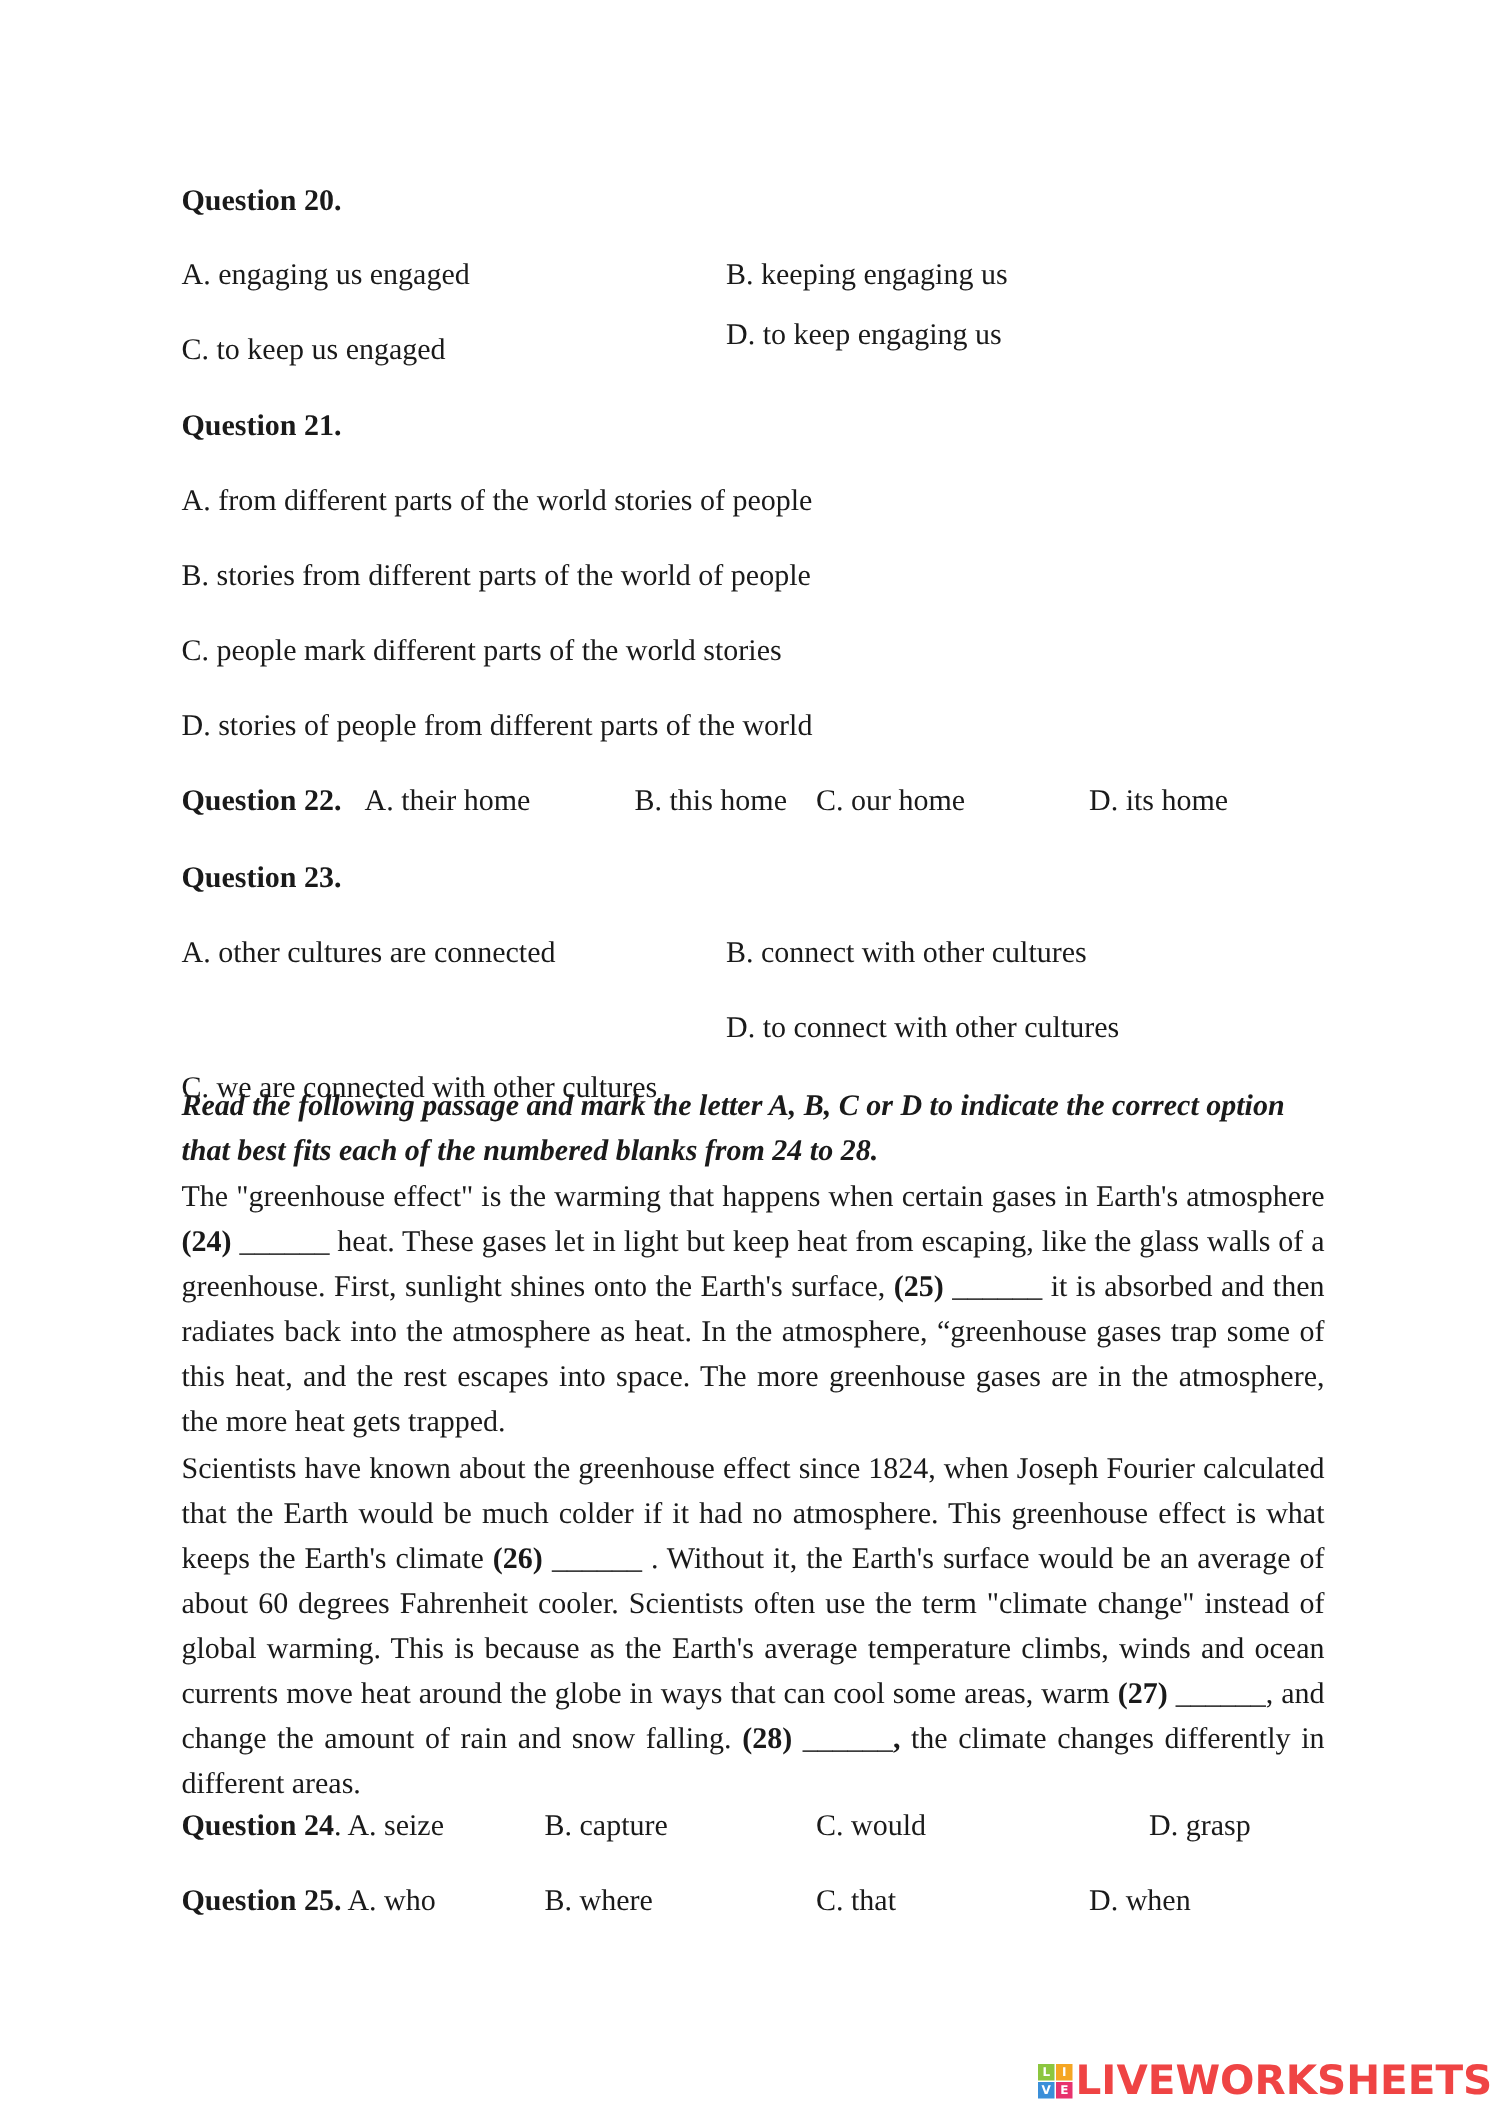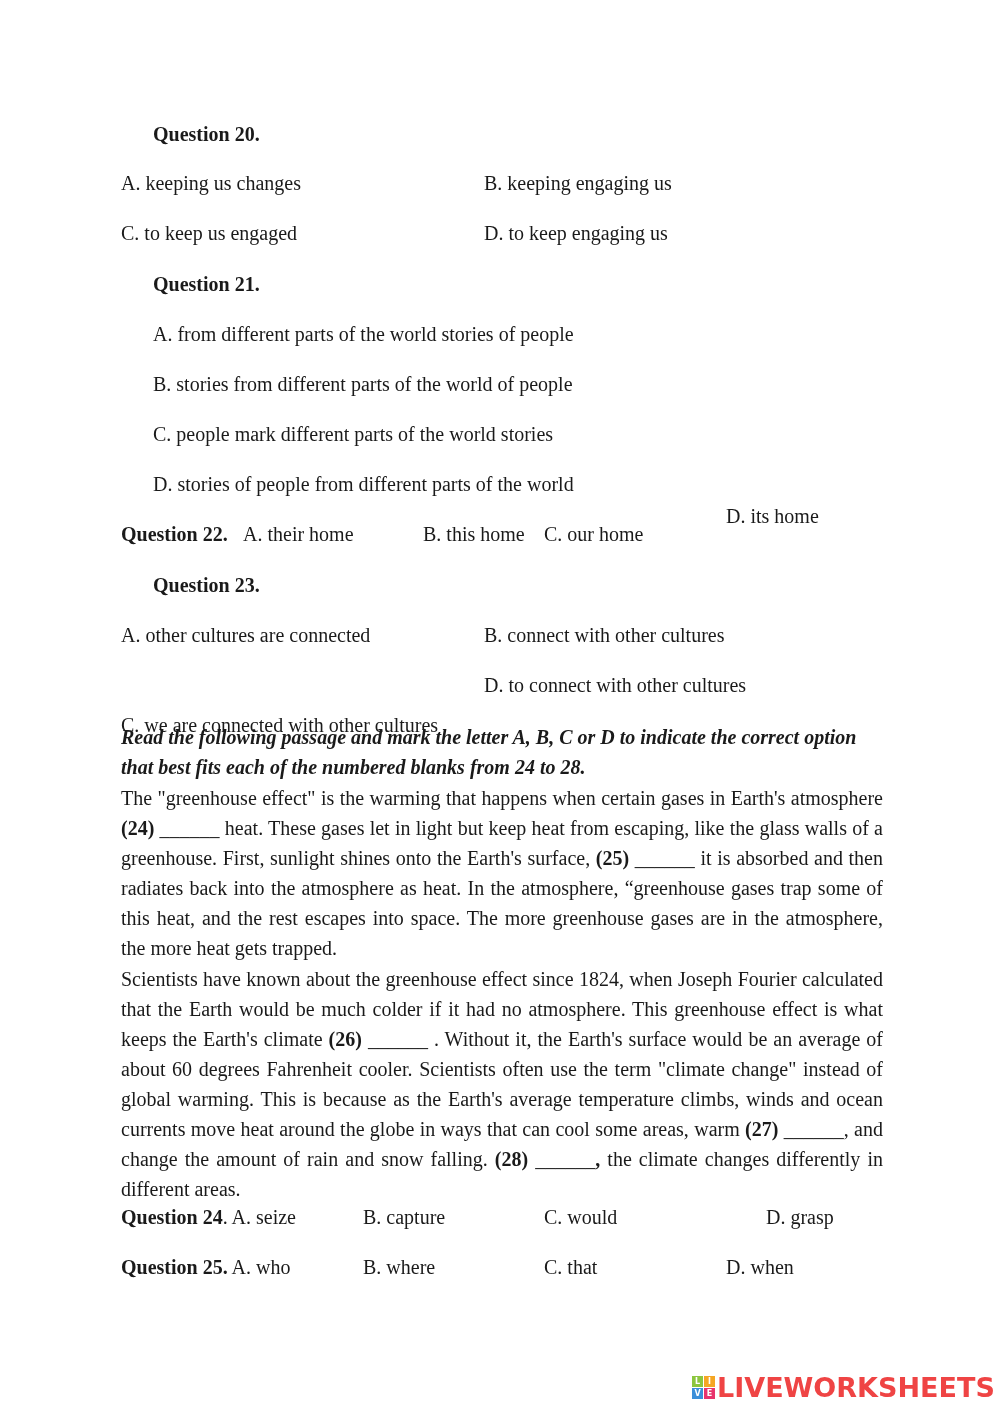--- a/index.html
+++ b/index.html
@@ -1,54 +1,54 @@
 <!DOCTYPE html>
 <html><head>
 <meta charset="utf-8">
 <style>
   html, body { margin: 0; padding: 0; background: #ffffff; }
   body { width: 1000px; height: 1413px; position: relative; overflow: hidden;
          font-family: "Liberation Serif", "DejaVu Serif", serif; color: #1a1a1a; font-size: 20px; }
-  .line { position: absolute; left: 121px; white-space: nowrap; line-height: 24px; margin-left: 32px; }
+  .line { position: absolute; left: 121px; white-space: nowrap; line-height: 24px; }
   .q { font-weight: bold; }
   .col { position: absolute; white-space: nowrap; }
   .instr { position: absolute; left: 121px; width: 758px; font-weight: bold; font-style: italic; line-height: 30px; }
   .passage { position: absolute; left: 121px; width: 762px; line-height: 30.1px; text-align: justify; }
   .passage p { margin: 0; }
   .b { font-weight: bold; margin-top: 24px; }
   .logo { position: absolute; left: 692px; top: 1374px; display: flex; align-items: center; }
   .tiles { display: grid; grid-template-columns: 11px 11px; grid-template-rows: 11px 11px; gap: 1px; margin-right: 2px; }
   .tile { font-family: "DejaVu Sans", sans-serif; font-size: 8px; font-weight: bold; color: #fff; display: flex; align-items: center; justify-content: center; }
   .logo-text { font-family: "DejaVu Sans", sans-serif; font-weight: bold; font-size: 27px; letter-spacing: 0px; color: #ef4444; line-height: 27px; }
 </style>
 </head>
 <body>
 
 <div>
   <div class="line q" style="top:122px;">Question 20.</div>
-  <div class="col" style="left:121px; top:172px;">A. keeping us changes</div>
+  <div class="col" style="left:121px; top:172px;">A. engaging us engaged</div>
   <div class="col" style="left:484px; top:172px;">B. keeping engaging us</div>
   <div class="col" style="left:121px; top:222px;">C. to keep us engaged</div>
-  <div class="col" style="left:484px; top:222px;text-align:center;">D. to keep engaging us</div>
+  <div class="col" style="left:484px; top:212px;text-align:center;">D. to keep engaging us</div>
 </div>
 
 <div>
   <div class="line q" style="top:272px;">Question 21.</div>
   <div class="line" style="top:322px;">A. from different parts of the world stories of people</div>
   <div class="line" style="top:372px;">B. stories from different parts of the world of people</div>
   <div class="line" style="top:422px;">C. people mark different parts of the world stories</div>
   <div class="line" style="top:472px;">D. stories of people from different parts of the world</div>
 </div>
 
 <div>
   <div class="col q" style="left:121px; top:523px;">Question 22.</div>
   <div class="col" style="left:243px; top:523px;">A. their home</div>
   <div class="col" style="left:423px; top:523px;">B. this home</div>
   <div class="col" style="left:544px; top:523px;">C. our home</div>
-  <div class="col" style="left:726px; top:505px;">D. its home</div>
+  <div class="col" style="left:726px; top:523px;">D. its home</div>
 </div>
 
 <div>
   <div class="line q" style="top:573px;">Question 23.</div>
   <div class="col" style="left:121px; top:624px;">A. other cultures are connected</div>
   <div class="col" style="left:484px; top:624px;">B. connect with other cultures</div>
   <div class="col" style="left:121px; top:674px;margin-top:40px;">C. we are connected with other cultures</div>
   <div class="col" style="left:484px; top:674px;">D. to connect with other cultures</div>
 </div>
 

